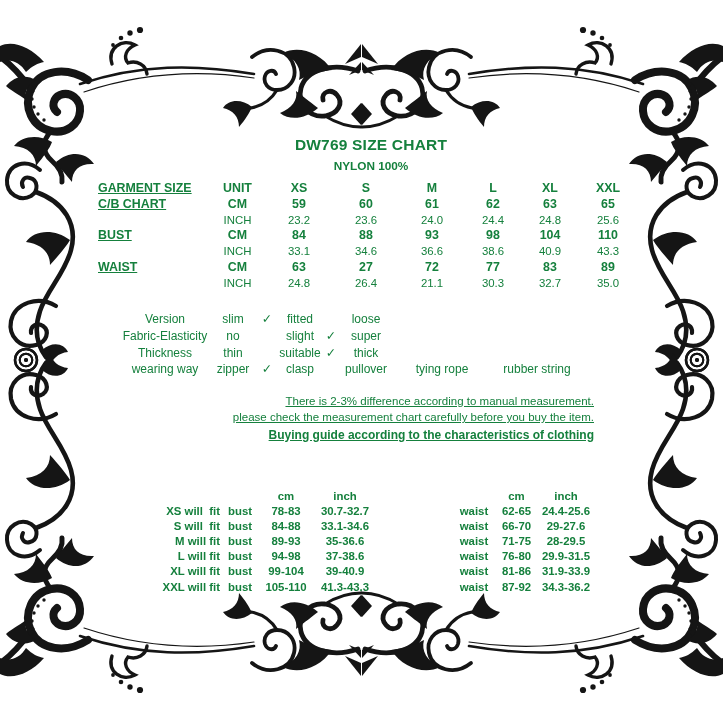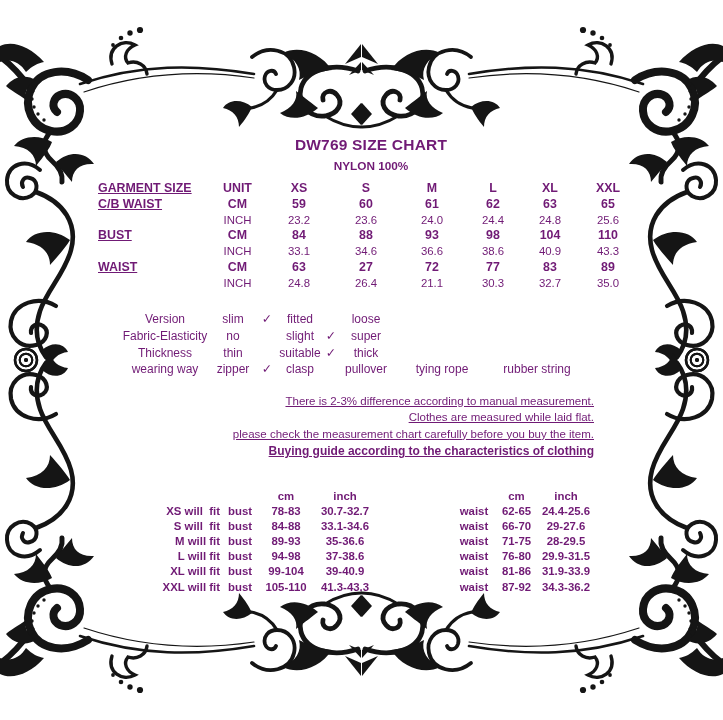--- a/index.html
+++ b/index.html
@@ -1,18 +1,18 @@
 <!DOCTYPE html>
 <html><head>
 <meta charset="utf-8">
 <style>
   html,body{margin:0;padding:0;background:#fff;}
   .canvas{
     position:relative;width:723px;height:720px;background:#ffffff;overflow:hidden;
-    font-family:"Liberation Sans",sans-serif;color:#701a75;
+    font-family:"Liberation Sans",sans-serif;color:#15803d;
   }
   .border-art{position:absolute;left:0;top:0;width:723px;height:720px;}
   .title{
     position:absolute;left:0;top:136px;width:742px;text-align:center;
     font-size:15.5px;font-weight:bold;letter-spacing:.2px;
   }
   .subtitle{
     position:absolute;left:0;top:159px;width:742px;text-align:center;
     font-size:11.8px;font-weight:bold;
   }
@@ -122,21 +122,21 @@
   <div class="sizetable">
     <div class="lab">GARMENT SIZE</div>
     <div>UNIT</div>
     <div>XS</div>
     <div>S</div>
     <div>M</div>
     <div>L</div>
     <div>XL</div>
     <div>XXL</div>
 
-    <div class="lab">C/B WAIST</div>
+    <div class="lab">C/B CHART</div>
     <div>CM</div>
     <div>59</div>
     <div>60</div>
     <div>61</div>
     <div>62</div>
     <div>63</div>
     <div>65</div>
 
     <div class="lab inr"></div>
     <div class="inr">INCH</div>
@@ -225,21 +225,20 @@
     <div></div>
     <div>pullover</div>
     <div></div>
     <div>tying rope</div>
     <div></div>
     <div>rubber string</div>
   </div>
 
   <div class="notes">
     <div>There is 2-3% difference according to manual measurement.</div>
-    <div>Clothes are measured while laid flat.</div>
     <div>please check the measurement chart carefully before you buy the item.</div>
     <div class="bg-title">Buying guide according to the characteristics of clothing</div>
   </div>
 
   <div class="guidetable">
     <div></div>
       <div></div>
     <div>cm</div>
     <div>inch</div>
     <div></div>

